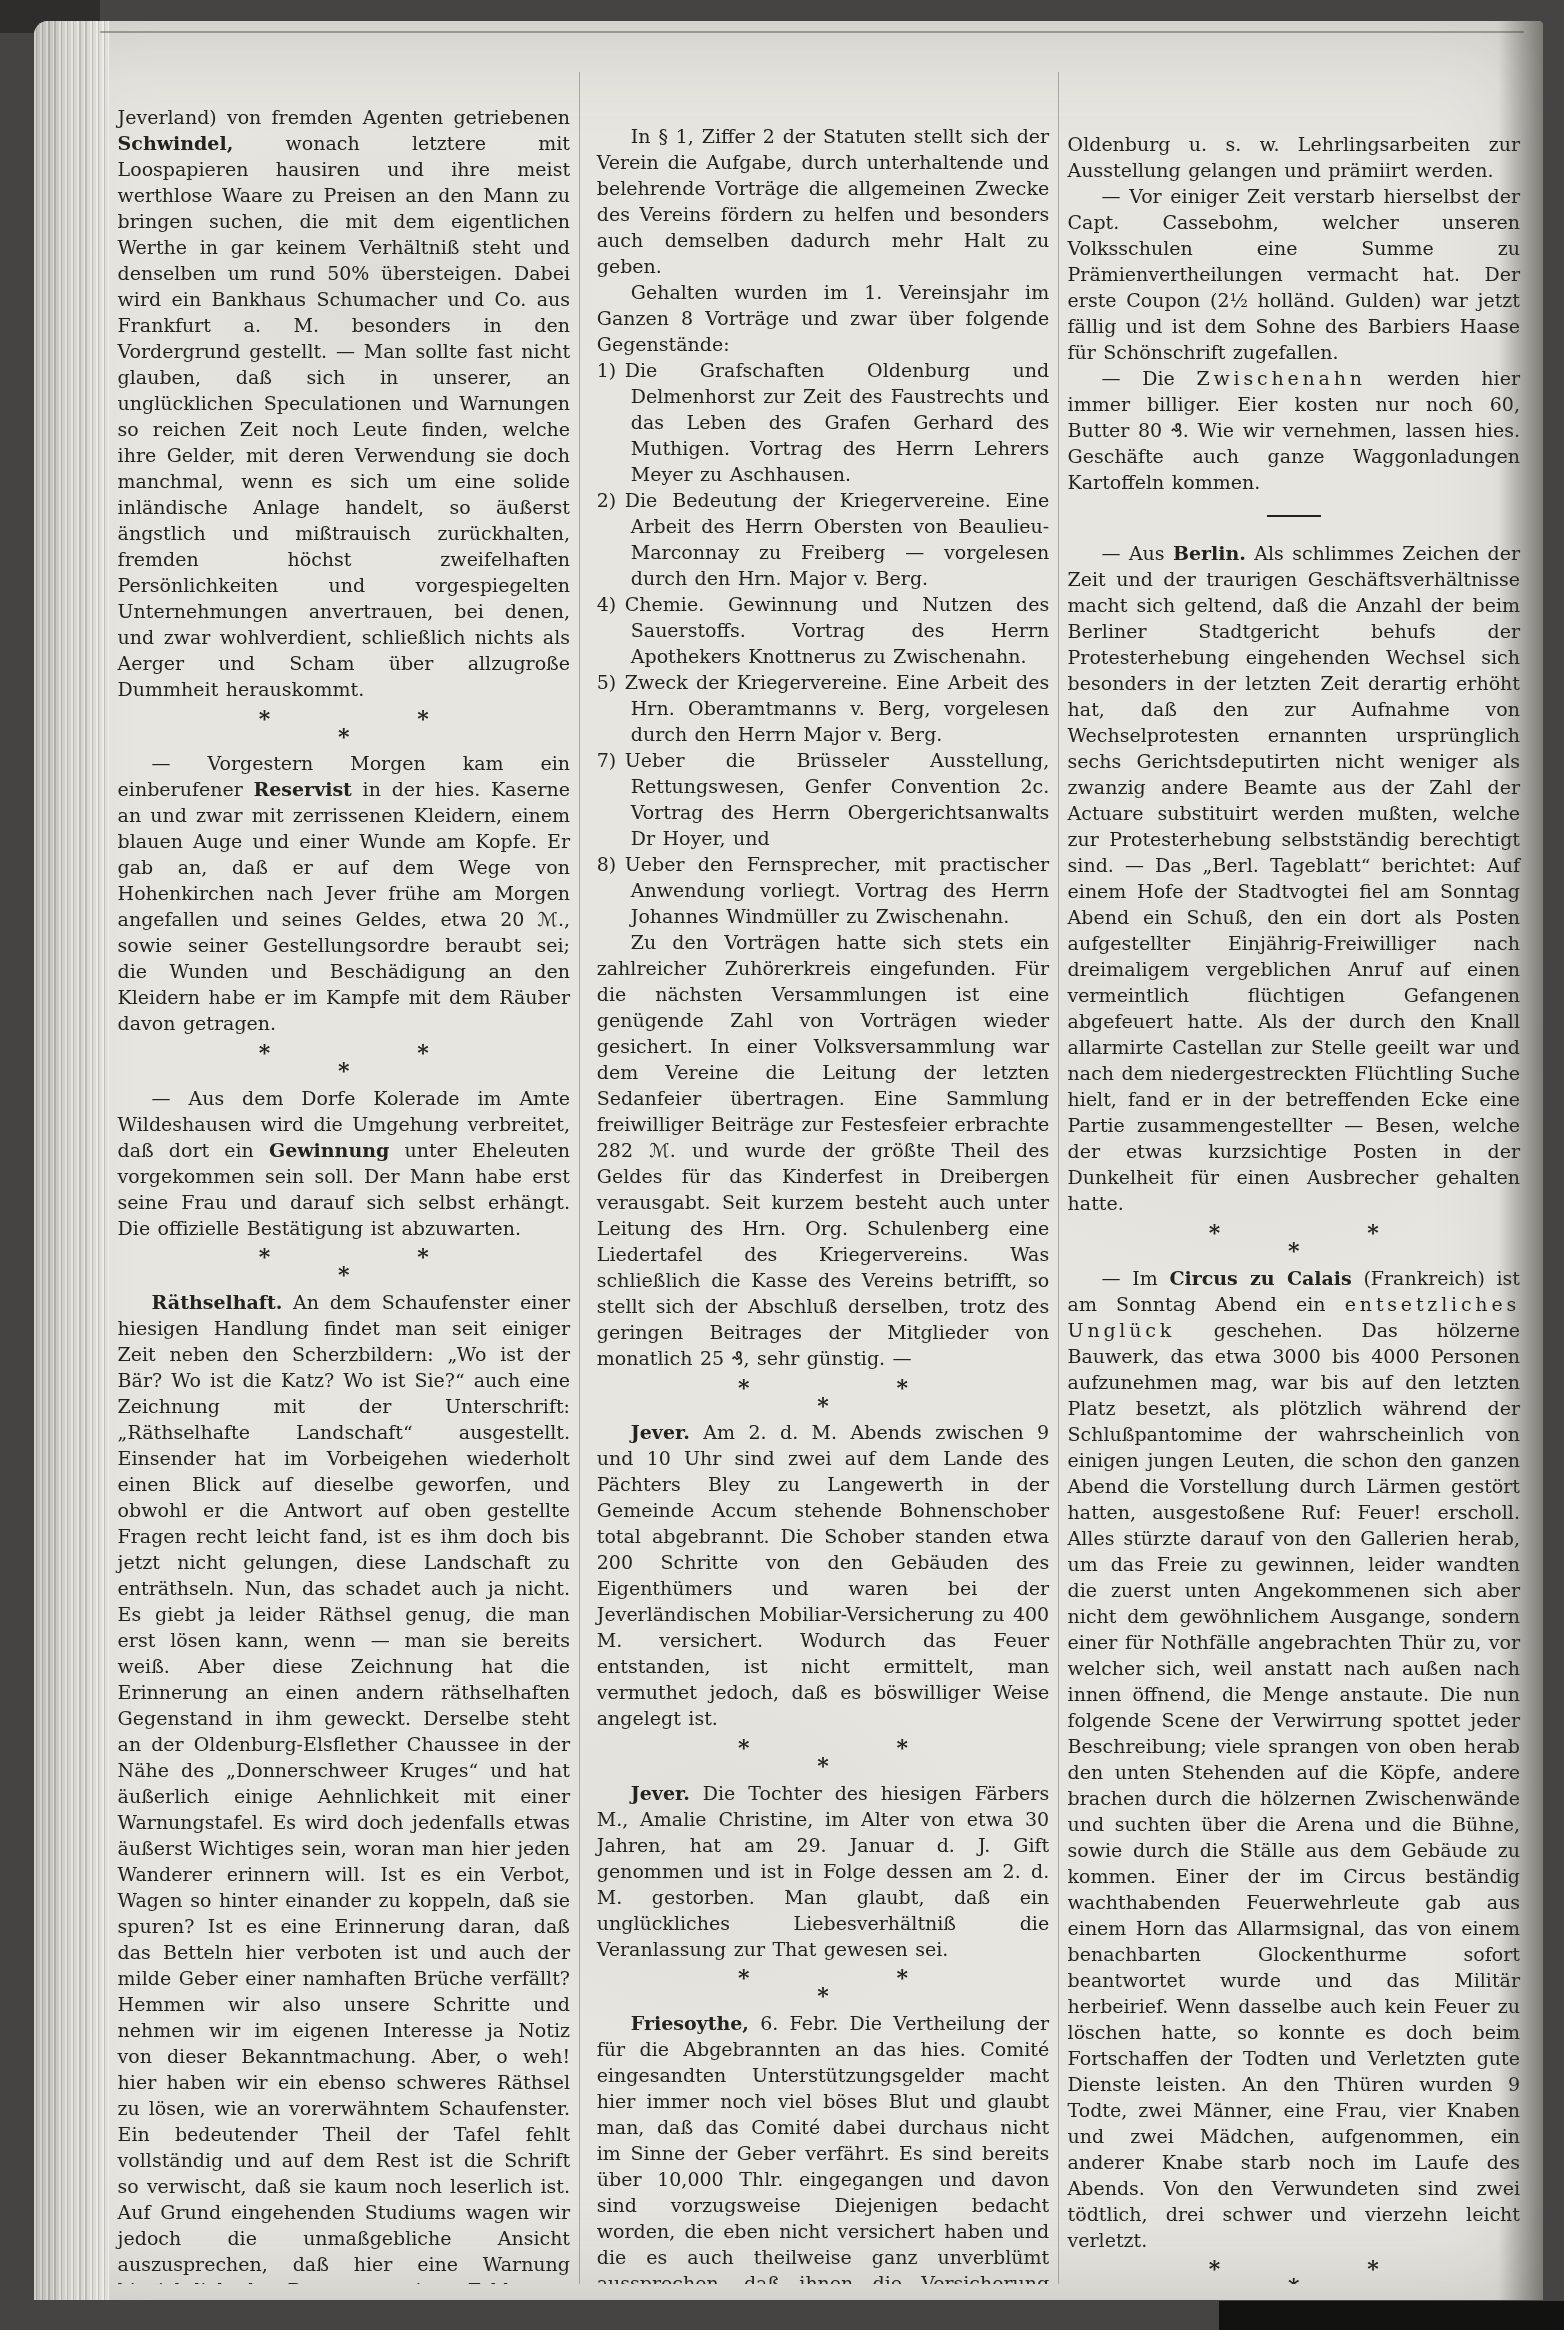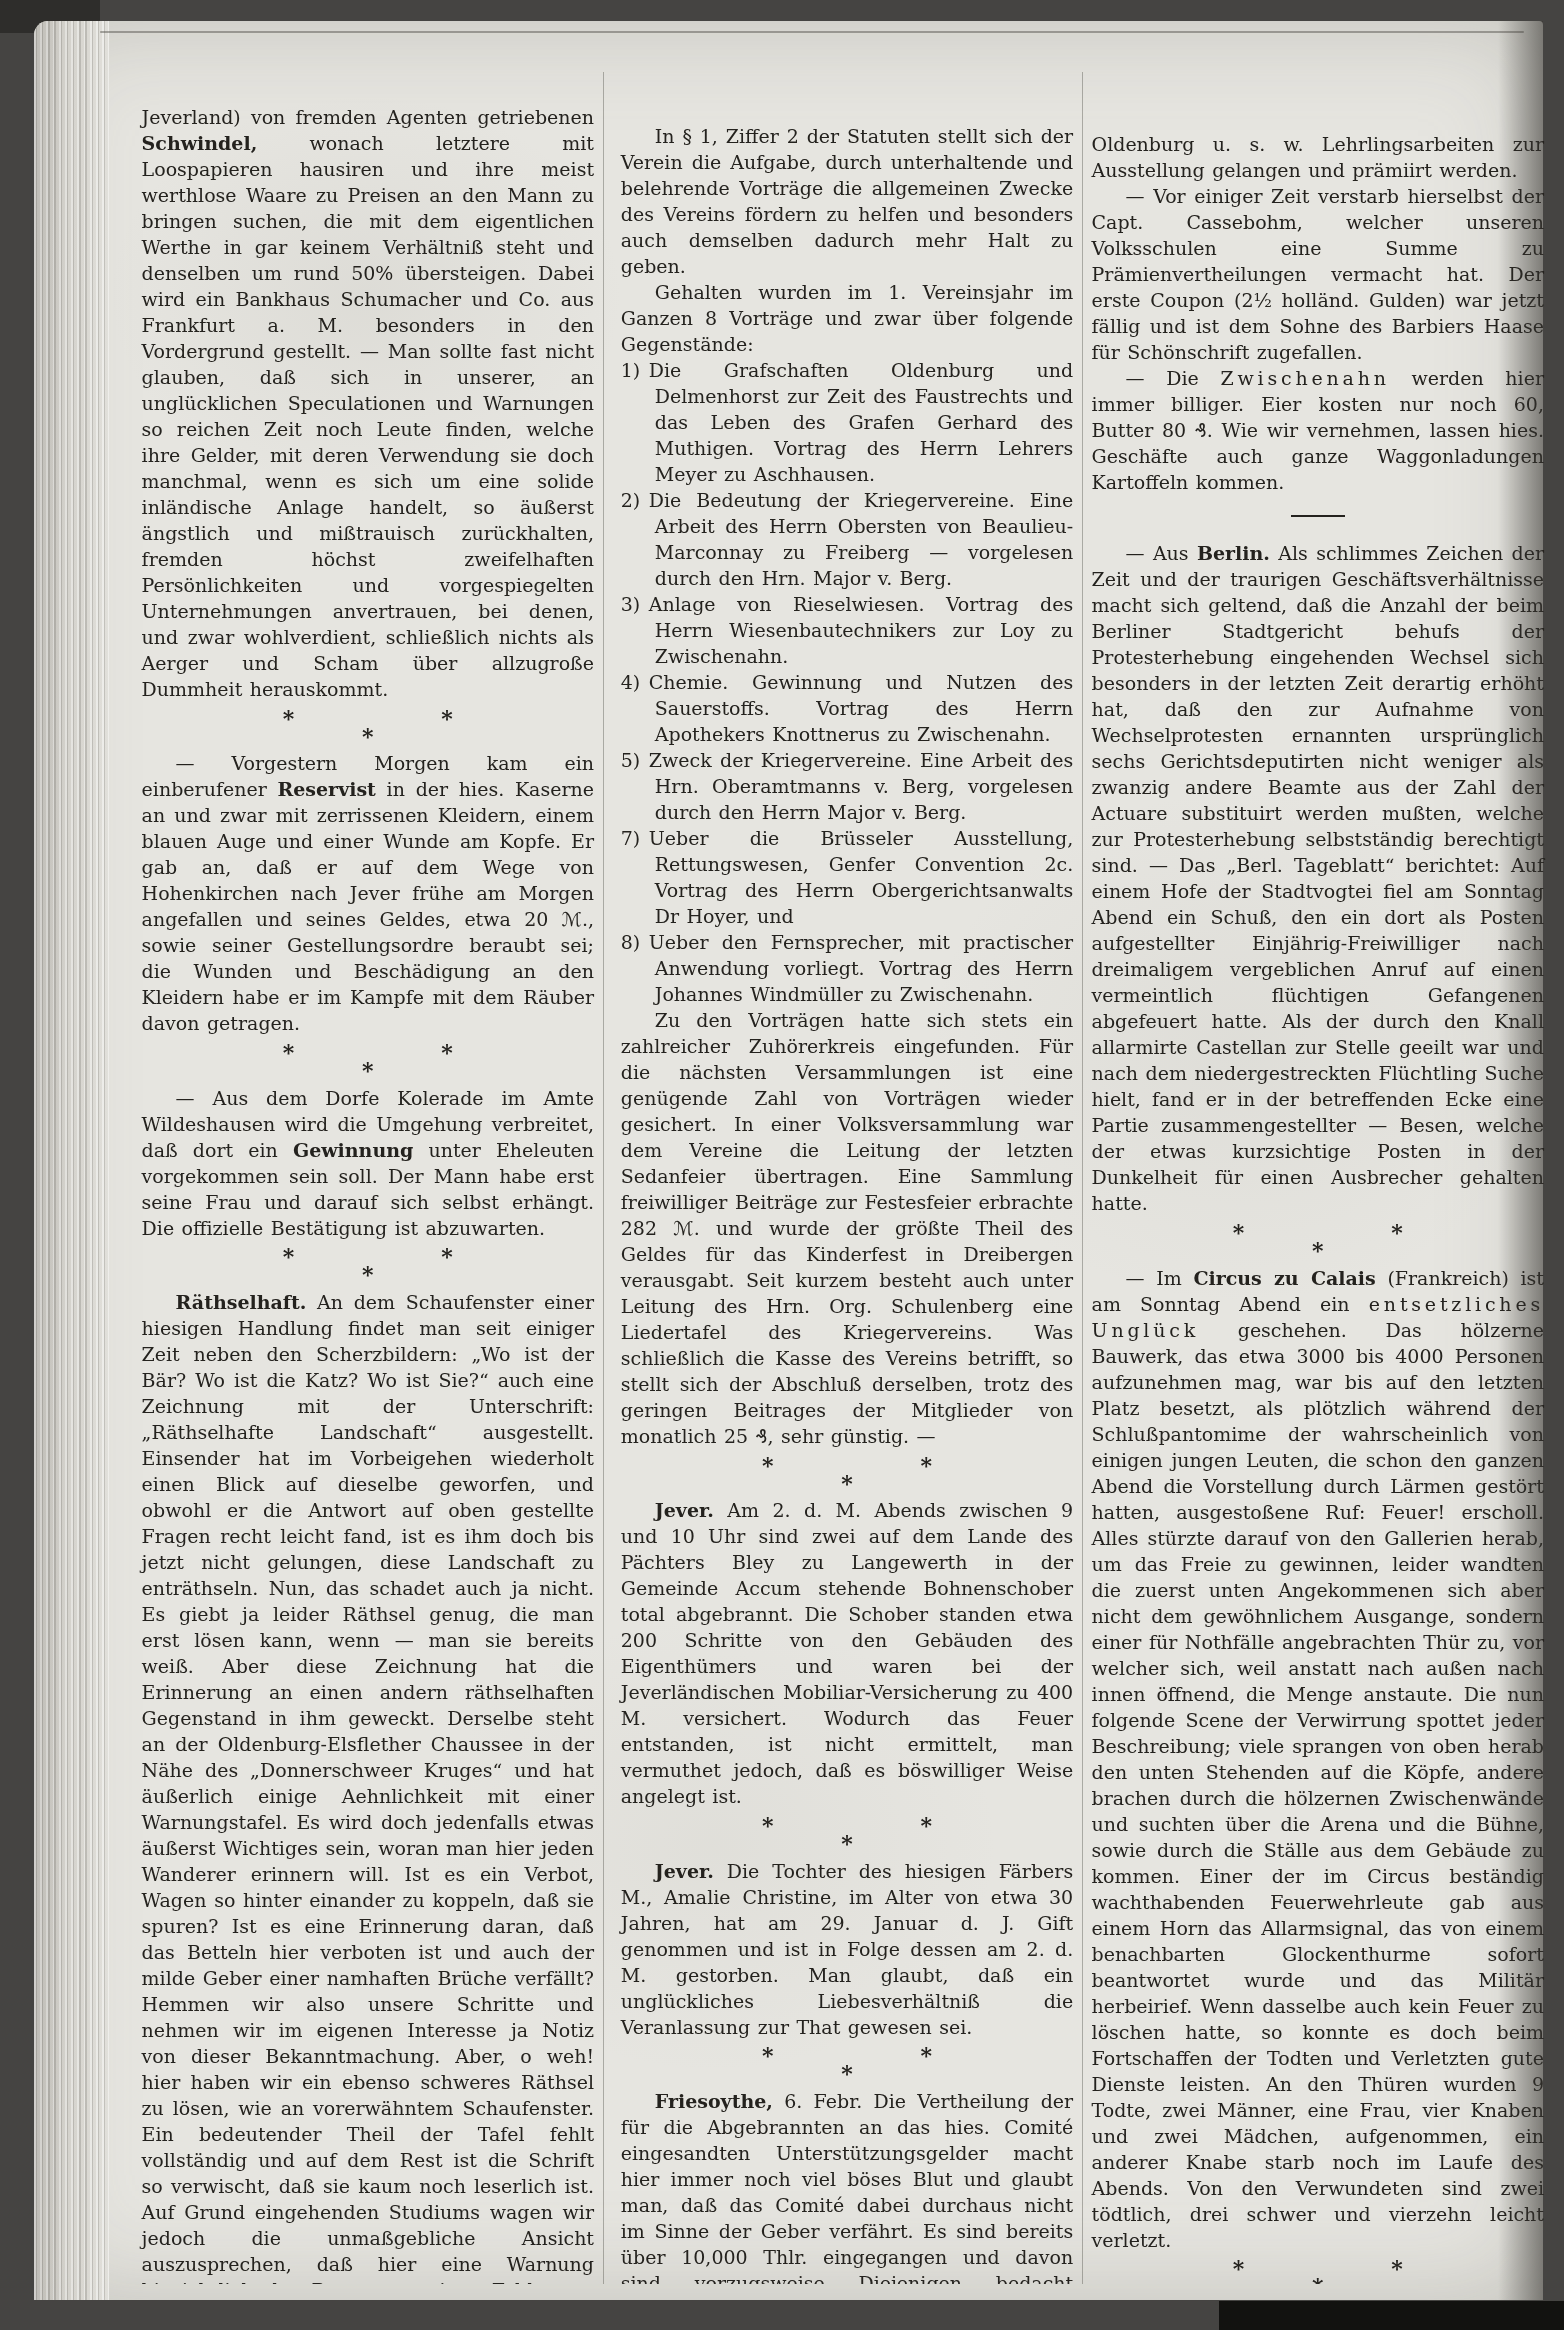--- a/index.html
+++ b/index.html
@@ -26,21 +26,21 @@
     background:
       repeating-linear-gradient(90deg, rgba(255,255,255,0.35) 0 1.9px, rgba(130,128,122,0.35) 1.9px 3.3px, rgba(210,208,202,0.25) 3.3px 6.2px),
       linear-gradient(90deg,#b7b5af 0%, #d5d3cd 45%, #e6e5e0 100%);
   }
   .top-edge-line{position:absolute;left:66px;top:10.4px;right:19px;height:1.4px;background:rgba(90,88,82,0.5);border-radius:0.9px;}
   .right-shadow{position:absolute;top:0;right:0;width:45px;height:100%;background:linear-gradient(90deg,rgba(0,0,0,0),rgba(55,53,49,0.55));}
   .bottom-right-black{position:absolute;right:0;bottom:-0.9px;width:346px;height:30px;background:#121210;}
 
   .content{
     position:absolute;left:76px;top:51px;width:1429px;height:2212px;
-    display:flex;overflow:hidden;color:#24221e;margin-left:24px;
+    display:flex;overflow:hidden;color:#24221e;
   }
   .col{flex:1 1 0;padding:0 7.6px;box-sizing:border-box;overflow:hidden;}
   .col-1{padding-top:32px;}
   .col-2{padding-top:51px;padding-left:16px;}
   .col-3{padding-top:59px;padding-right:19px;}
   .divider{width:1.4px;background:rgba(72,70,64,0.38);margin:0 0.9px;flex:0 0 auto;}
 
   .para{
     font-size:19px;line-height:26px;margin:0;text-align:justify;
     word-spacing:1.4px;
@@ -93,21 +93,20 @@
             <span class="m">*</span>
           </div>
           <p class="para ind"><span class="t b">Räthselhaft.</span><span class="t"> An dem Schaufenster einer hiesigen Handlung findet man seit einiger Zeit neben den Scherzbildern: „Wo ist der Bär? Wo ist die Katz? Wo ist Sie?“ auch eine Zeichnung mit der Unterschrift: „Räthselhafte Landschaft“ ausgestellt. Einsender hat im Vorbeigehen wiederholt einen Blick auf dieselbe geworfen, und obwohl er die Antwort auf oben gestellte Fragen recht leicht fand, ist es ihm doch bis jetzt nicht gelungen, diese Landschaft zu enträthseln. Nun, das schadet auch ja nicht. Es giebt ja leider Räthsel genug, die man erst lösen kann, wenn — man sie bereits weiß. Aber diese Zeichnung hat die Erinnerung an einen andern räthselhaften Gegenstand in ihm geweckt. Derselbe steht an der Oldenburg-Elsflether Chaussee in der Nähe des „Donnerschweer Kruges“ und hat äußerlich einige Aehnlichkeit mit einer Warnungstafel. Es wird doch jedenfalls etwas äußerst Wichtiges sein, woran man hier jeden Wanderer erinnern will. Ist es ein Verbot, Wagen so hinter einander zu koppeln, daß sie spuren? Ist es eine Erinnerung daran, daß das Betteln hier verboten ist und auch der milde Geber einer namhaften Brüche verfällt? Hemmen wir also unsere Schritte und nehmen wir im eigenen Interesse ja Notiz von dieser Bekanntmachung. Aber, o weh! hier haben wir ein ebenso schweres Räthsel zu lösen, wie an vorerwähntem Schaufenster. Ein bedeutender Theil der Tafel fehlt vollständig und auf dem Rest ist die Schrift so verwischt, daß sie kaum noch leserlich ist. Auf Grund eingehenden Studiums wagen wir jedoch die unmaßgebliche Ansicht auszusprechen, daß hier eine Warnung hinsichtlich der Benutzung eines Feldweges zur Umgehung des Chausseegeldes vorliegt. Es würde uns und gewiß auch andere sehr freuen, wenn uns baldigst eine neue Warnungstafel mit einer deutlichen Inschrift darüber Auskunft gäbe, ob wir dies öffentliche Räthsel richtig gelöst haben.</span></p>
         </div>
         <div class="divider"></div>
         <div class="col col-2">
           <p class="para ind"><span class="t">In § 1, Ziffer 2 der Statuten stellt sich der Verein die Aufgabe, durch unterhaltende und belehrende Vorträge die allgemeinen Zwecke des Vereins fördern zu helfen und besonders auch demselben dadurch mehr Halt zu geben.</span></p>
           <p class="para ind"><span class="t">Gehalten wurden im 1. Vereinsjahr im Ganzen 8 Vorträge und zwar über folgende Gegenstände:</span></p>
           <p class="para num"><span class="t nmark">1)</span><span class="t">Die Grafschaften Oldenburg und Delmenhorst zur Zeit des Faustrechts und das Leben des Grafen Gerhard des Muthigen. Vortrag des Herrn Lehrers Meyer zu Aschhausen.</span></p>
           <p class="para num"><span class="t nmark">2)</span><span class="t">Die Bedeutung der Kriegervereine. Eine Arbeit des Herrn Obersten von Beaulieu-Marconnay zu Freiberg — vorgelesen durch den Hrn. Major v. Berg.</span></p>
-          <p class="para num"><span class="t nmark">3)</span><span class="t">Anlage von Rieselwiesen. Vortrag des Herrn Wiesenbautechnikers zur Loy zu Zwischenahn.</span></p>
           <p class="para num"><span class="t nmark">4)</span><span class="t">Chemie. Gewinnung und Nutzen des Sauerstoffs. Vortrag des Herrn Apothekers Knottnerus zu Zwischenahn.</span></p>
           <p class="para num"><span class="t nmark">5)</span><span class="t">Zweck der Kriegervereine. Eine Arbeit des Hrn. Oberamtmanns v. Berg, vorgelesen durch den Herrn Major v. Berg.</span></p>
           <p class="para num"><span class="t nmark">7)</span><span class="t">Ueber die Brüsseler Ausstellung, Rettungswesen, Genfer Convention 2c. Vortrag des Herrn Obergerichtsanwalts Dr Hoyer, und</span></p>
           <p class="para num"><span class="t nmark">8)</span><span class="t">Ueber den Fernsprecher, mit practischer Anwendung vorliegt. Vortrag des Herrn Johannes Windmüller zu Zwischenahn.</span></p>
           <p class="para ind"><span class="t">Zu den Vorträgen hatte sich stets ein zahlreicher Zuhörerkreis eingefunden. Für die nächsten Versammlungen ist eine genügende Zahl von Vorträgen wieder gesichert. In einer Volksversammlung war dem Vereine die Leitung der letzten Sedanfeier übertragen. Eine Sammlung freiwilliger Beiträge zur Festesfeier erbrachte 282 ℳ. und wurde der größte Theil des Geldes für das Kinderfest in Dreibergen verausgabt. Seit kurzem besteht auch unter Leitung des Hrn. Org. Schulenberg eine Liedertafel des Kriegervereins. Was schließlich die Kasse des Vereins betrifft, so stellt sich der Abschluß derselben, trotz des geringen Beitrages der Mitglieder von monatlich 25 ₰, sehr günstig. —</span></p>
           <div class="sep">
             <span class="r">
               <span>*</span>
               <span>*</span>
             </span>

